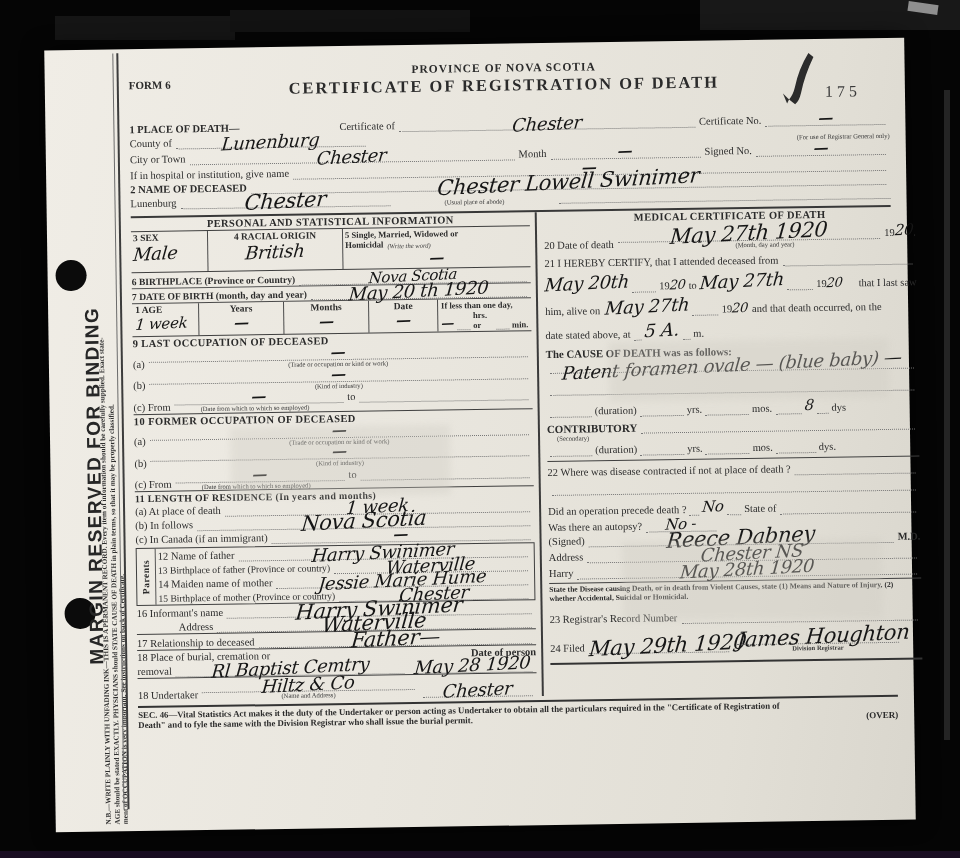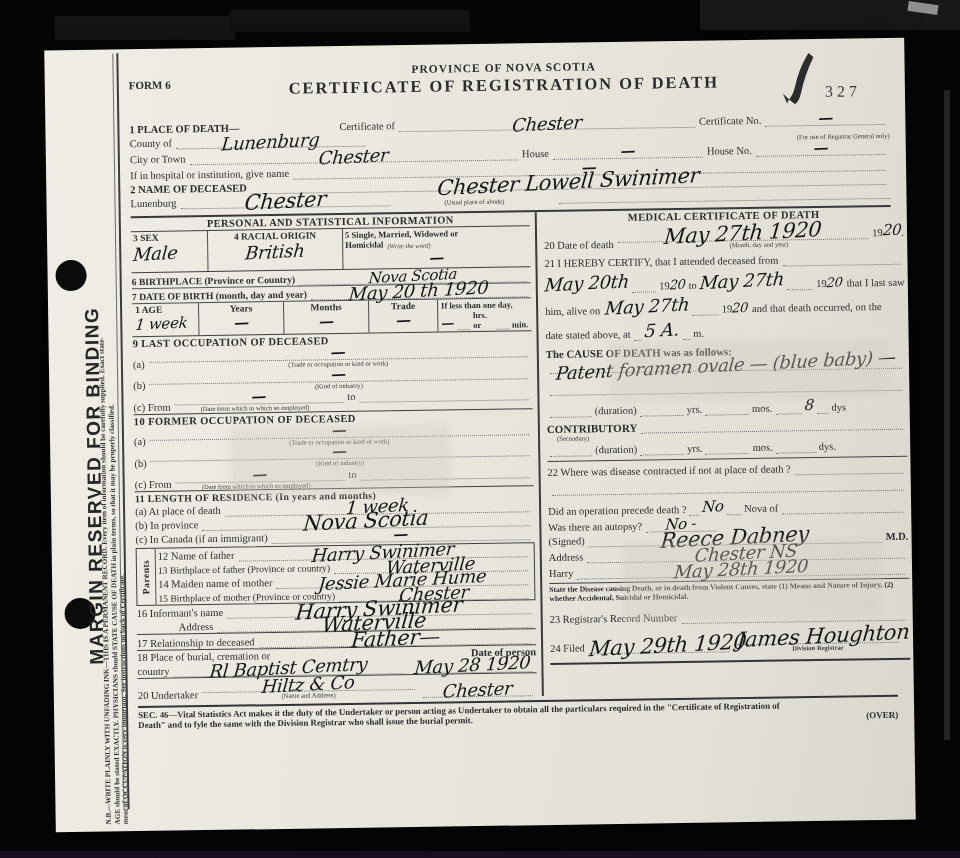--- a/index.html
+++ b/index.html
@@ -103,44 +103,44 @@
       <div class="hdr-form">FORM 6</div>
       <div class="hdr-mid">
         <div class="hdr-prov">PROVINCE OF NOVA SCOTIA</div>
         <div class="hdr-title">CERTIFICATE  OF  REGISTRATION  OF  DEATH</div>
       </div>
       <div class="hdr-right">
         <svg class="checkmark" width="52" height="58" viewBox="0 0 52 58">
           <path d="M10 50 Q14 46 16 38 Q20 20 30 4 L35 8 Q26 26 22 44 Q20 52 16 55 Z" fill="#2c2c2c"></path>
           <path d="M4 44 L10 50 L8 54 Z" fill="#2c2c2c"></path>
         </svg>
-        <div class="cert-no">327</div>
+        <div class="cert-no">175</div>
       </div>
     </div>
 
     <div class="r mt3">
       <span class="lbl b">1  PLACE  OF  DEATH—</span>
       <span style="width:100px;"></span>
       <span class="lbl">Certificate of</span>
       <span class="dots"><span class="hw hw-lg">Chester</span></span>
       <span class="lbl">Certificate No.</span>
       <span class="dots" style="max-width:120px;"><span class="hw hw-md dash">—</span></span>
     </div>
     <div class="r">
       <span class="lbl">County of</span>
       <span class="dots" style="max-width:190px;"><span class="hw hw-lg">Lunenburg</span></span>
       <span style="flex:1;"></span>
       <span class="cap" style="width:170px;text-align:right;">(For use of Registrar General only)</span>
     </div>
     <div class="r mt2">
       <span class="lbl">City or Town</span>
       <span class="dots"><span class="hw hw-lg">Chester</span></span>
-      <span class="lbl">House</span>
+      <span class="lbl">Month</span>
       <span class="dots" style="max-width:150px;"><span class="hw hw-md dash">—</span></span>
-      <span class="lbl">House No.</span>
+      <span class="lbl">Signed No.</span>
       <span class="dots" style="max-width:130px;"><span class="hw hw-md dash">—</span></span>
     </div>
     <div class="r mt2">
       <span class="lbl">If in hospital or institution, give name</span>
       <span class="dots"><span class="hw hw-md dash">—</span></span>
     </div>
     <div class="r">
       <span class="lbl b">2  NAME  OF  DECEASED</span>
       <span class="dots"><span class="hw hw-xl" style="top:-6px;">Chester  Lowell  Swinimer</span></span>
     </div>
@@ -191,21 +191,21 @@
           </div>
           <div style="width:78px;" class="center">
             <div class="small-lbl">Years</div>
             <div><span class="hw hw-md dash">—</span></div>
           </div>
           <div style="width:78px;" class="center">
             <div class="small-lbl">Months</div>
             <div><span class="hw hw-md dash">—</span></div>
           </div>
           <div style="width:62px;" class="center">
-            <div class="small-lbl">Trade</div>
+            <div class="small-lbl">Date</div>
             <div><span class="hw hw-md dash">—</span></div>
           </div>
           <div style="flex:1;">
             <div class="tiny b">If less than one day,</div>
             <div class="r">
                 <span class="hw hw-sm dash">—</span>
               <span class="dotseg" style="width:16px;"></span>
               <span class="tiny b">hrs. or</span>
               <span class="dotseg" style="width:16px;"></span>
               <span class="tiny b">min.</span>
@@ -279,21 +279,21 @@
           </div>
         </div>
 
         <div class="sec">
           <div class="sechead" style="font-size:9.8px;">11   LENGTH  OF  RESIDENCE  (In years and months)</div>
           <div class="r">
             <span class="lbl">(a)  At place of death</span>
             <span class="dots"><span class="hw hw-lg" style="top:-5px;">1 week</span></span>
           </div>
           <div class="r">
-            <span class="lbl">(b)  In province</span>
+            <span class="lbl">(b)  In follows</span>
             <span class="dots"><span class="hw hw-xl" style="top:-6px;">Nova  Scotia</span></span>
           </div>
           <div class="r">
             <span class="lbl">(c)  In Canada (if an immigrant)</span>
             <span class="dots"><span class="hw hw-md dash">—</span></span>
           </div>
         </div>
 
         <div class="parents">
           <div class="parents-lab">
@@ -336,28 +336,28 @@
           <span class="dots"><span class="hw hw-xl" style="top:-6px;">Father—</span></span>
         </div>
 
         <div class="sec">
           <div class="r">
             <span class="lbl">18  Place of burial, cremation or</span>
             <span style="flex:1;"></span>
             <span class="lbl b">Date  of  person</span>
           </div>
           <div class="r">
-            <span class="lbl">country</span>
+            <span class="lbl">removal</span>
             <span class="dots"><span class="hw hw-lg" style="top:-5px;">Rl Baptist Cemtry</span></span>
             <span class="dots" style="max-width:120px;"><span class="hw hw-lg" style="top:-5px;">May 28 1920</span></span>
           </div>
         </div>
 
         <div class="r sec">
-          <span class="lbl">20  Undertaker</span>
+          <span class="lbl">18  Undertaker</span>
           <span style="flex:1.2;">
             <span class="r">
                 <span class="dots"><span class="hw hw-lg" style="top:-4px;">Hiltz &amp; Co</span></span>
               </span>
             <span class="cap" style="display:block;">(Name and Address)</span>
           </span>
           <span class="dots" style="max-width:110px;"><span class="hw hw-lg" style="top:-4px;">Chester</span></span>
         </div>
       </div>
 
@@ -385,21 +385,21 @@
           <div class="r mt3">
             <span class="hw hw-lg">May 20th</span>
             <span class="dotseg" style="width:24px;"></span>
             <span class="lbl">19</span>
               <span class="hw hw-sm">20</span>
             <span class="lbl" style="margin:0 3px;">to</span>
             <span class="hw hw-lg">May 27th</span>
             <span class="dotseg" style="width:26px;"></span>
             <span class="lbl">19</span>
               <span class="hw hw-sm">20</span>
-            <span class="lbl" style="margin-left:4px;">that I last saw</span>
+            <span class="lbl" style="margin-left:16px;">that I last saw</span>
           </div>
           <div class="r mt3">
             <span class="lbl">him, alive on</span>
             <span class="hw hw-lg" style="margin-left:5px;">May 27th</span>
             <span class="dotseg" style="width:26px;"></span>
             <span class="lbl">19</span>
               <span class="hw hw-sm">20</span>
             <span class="lbl" style="margin-left:4px;">and that death occurred, on the</span>
           </div>
           <div class="r mt3">
@@ -454,21 +454,21 @@
               <span class="dots"></span>
             </div>
           <div class="r mt3">
               <span class="dots"></span>
             </div>
           <div class="r mt4">
             <span class="lbl">Did an operation precede death ?</span>
             <span class="dotseg" style="width:10px;"></span>
             <span class="hw hw-md">No</span>
             <span class="dotseg" style="width:14px;"></span>
-            <span class="lbl">Nova of</span>
+            <span class="lbl">State of</span>
             <span class="dots"></span>
           </div>
           <div class="r mt2">
             <span class="lbl">Was there an autopsy?</span>
             <span class="dots" style="max-width:70px;"><span class="hw hw-md">No -</span></span>
             <span style="flex:1;"></span>
           </div>
           <div class="r">
             <span class="lbl">(Signed)</span>
             <span class="dots"><span class="hw hw-xl" style="top:-6px;">Reece Dabney</span></span>

